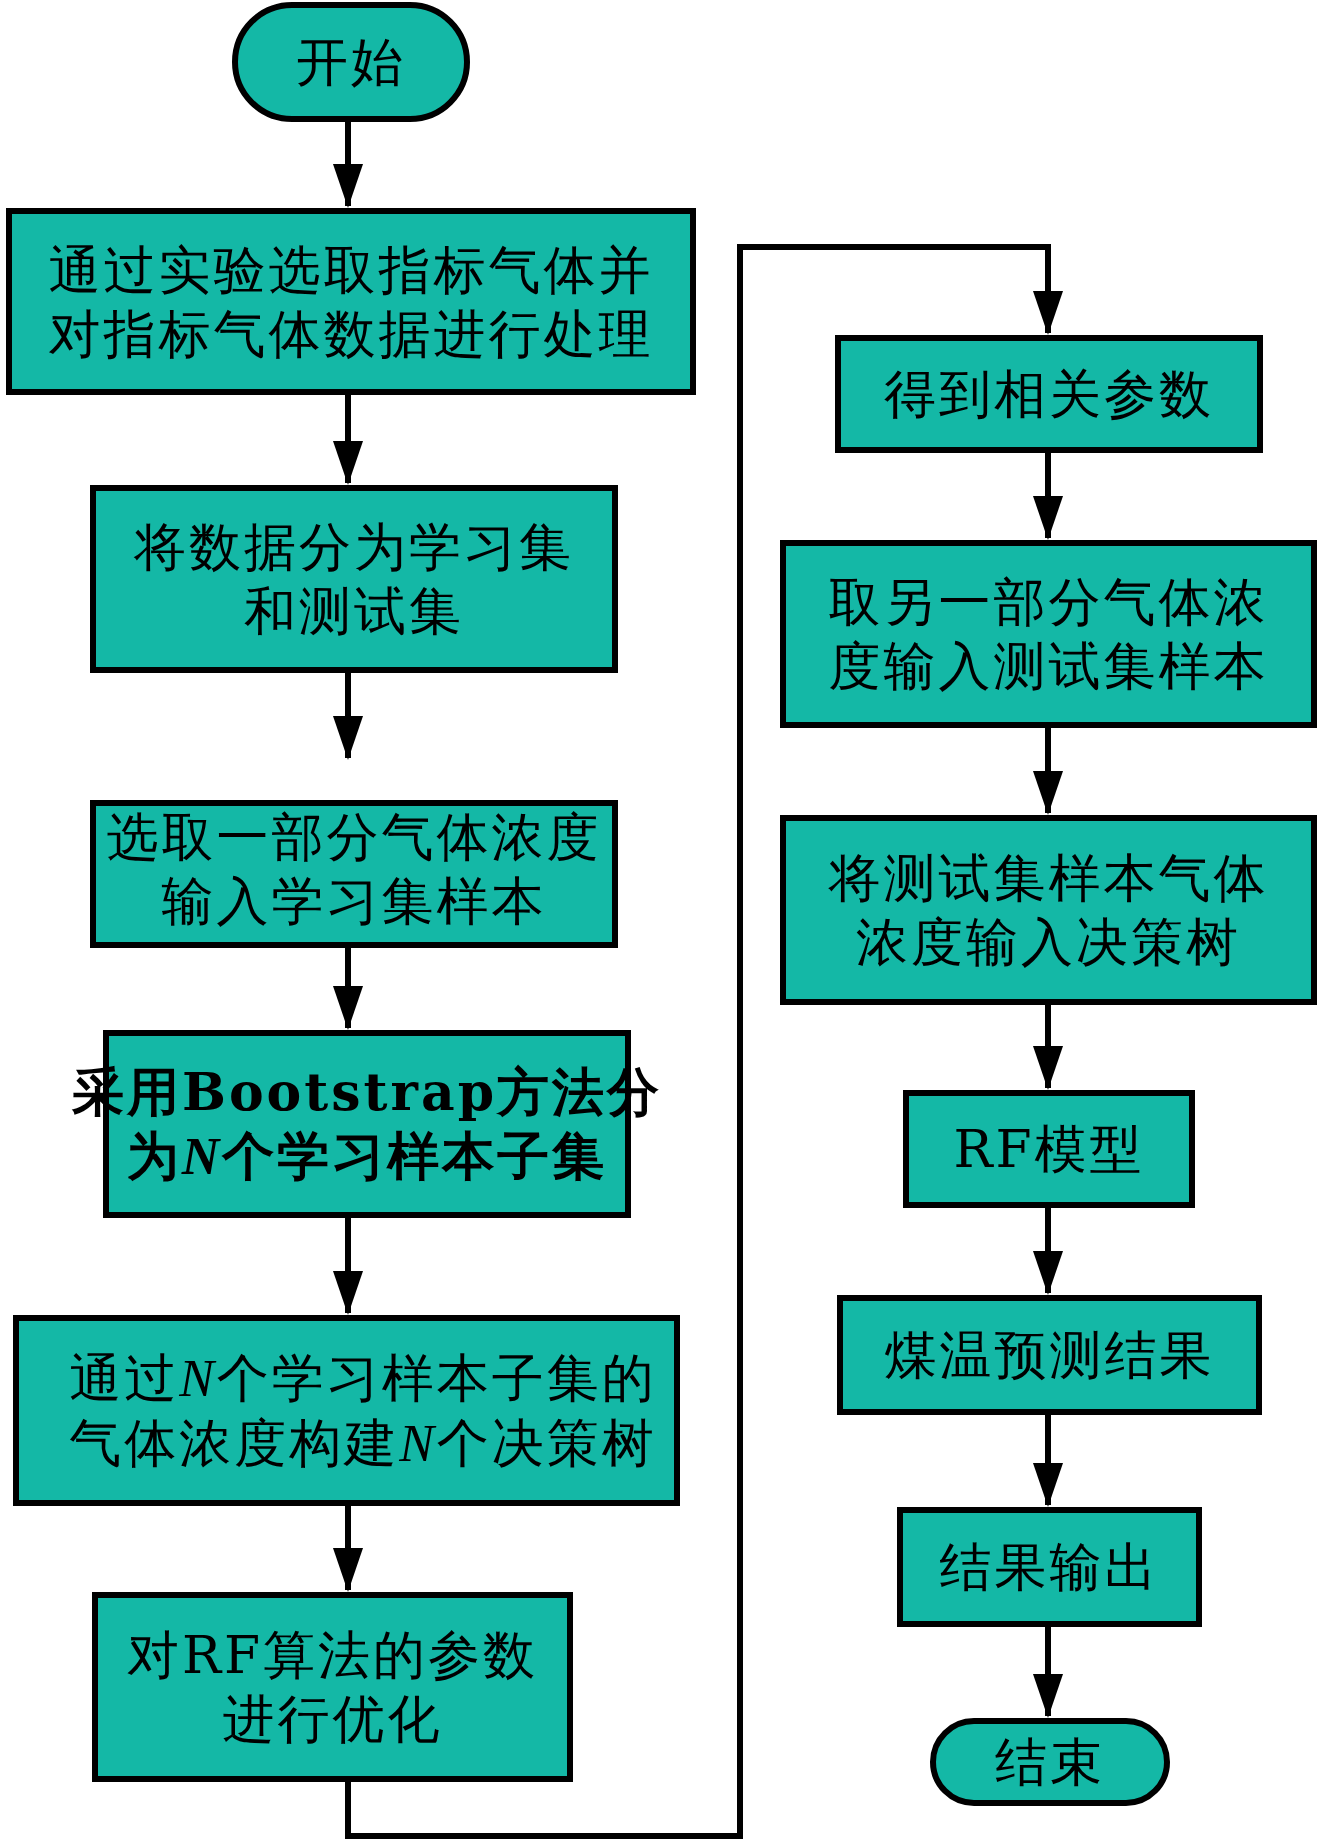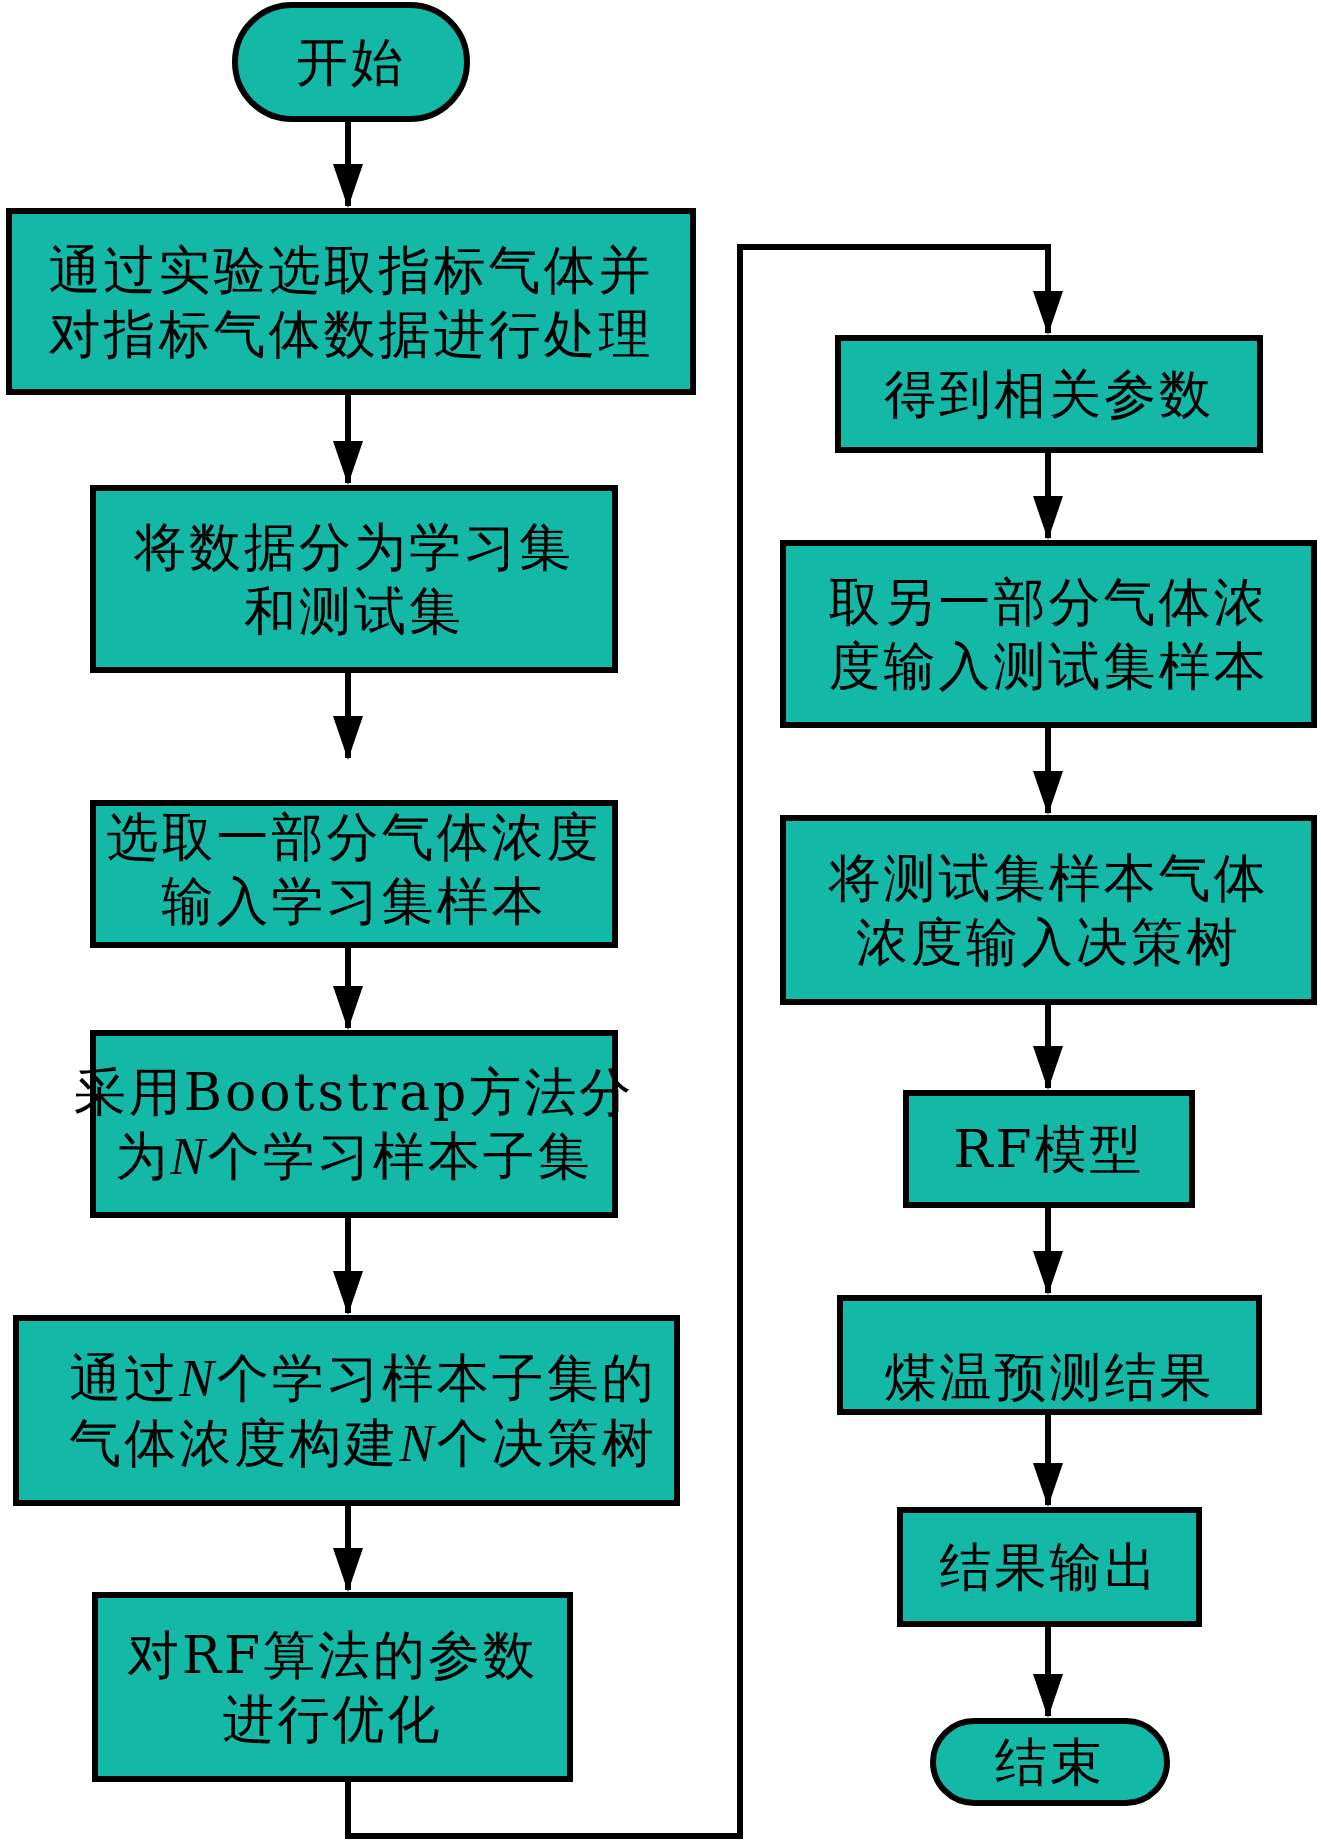--- a/index.html
+++ b/index.html
@@ -61,21 +61,21 @@
       <div class="line">对指标气体数据进行处理</div>
     </div>
     <div class="node" style="left: 90px; top: 485px; width: 528px; height: 188px;">
       <div class="line">将数据分为学习集</div>
       <div class="line">和测试集</div>
     </div>
     <div class="node" style="left: 90px; top: 800px; width: 528px; height: 148px; font-family: Liberation Mono, monospace;">
       <div class="line">选取一部分气体浓度</div>
       <div class="line">输入学习集样本</div>
     </div>
-    <div class="node" style="left: 90px; top: 1030px; width: 528px; height: 188px;">
+    <div class="node" style="left: 103px; top: 1030px; width: 528px; height: 188px; font-weight: bold;">
       <div class="line">采用Bootstrap方法分</div>
       <div class="line">为<i>N</i>个学习样本子集</div>
     </div>
     <div class="node" style="left: 13px; top: 1315px; width: 667px; height: 191px; padding-left: 33px;">
       <div class="line">通过<i>N</i>个学习样本子集的</div>
       <div class="line">气体浓度构建<i>N</i>个决策树</div>
     </div>
     <div class="node" style="left: 92px; top: 1592px; width: 481px; height: 190px;">
       <div class="line">对RF算法的参数</div>
       <div class="line">进行优化</div>
@@ -87,21 +87,21 @@
       <div class="line">取另一部分气体浓</div>
       <div class="line">度输入测试集样本</div>
     </div>
     <div class="node" style="left: 780px; top: 815px; width: 537px; height: 190px;">
       <div class="line">将测试集样本气体</div>
       <div class="line">浓度输入决策树</div>
     </div>
     <div class="node" style="left: 903px; top: 1090px; width: 292px; height: 118px;">
       <div class="line">RF模型</div>
     </div>
-    <div class="node" style="left: 837px; top: 1295px; width: 425px; height: 120px; justify-content: flex-end;">
+    <div class="node" style="left: 837px; top: 1295px; width: 425px; height: 120px;">
       <div class="line">煤温预测结果</div>
     </div>
     <div class="node" style="left: 897px; top: 1507px; width: 305px; height: 120px;">
       <div class="line">结果输出</div>
     </div>
     <div class="node terminator" style="left: 930px; top: 1718px; width: 240px; height: 88px;">
       <div class="line">结束</div>
     </div>
   </div>
 

